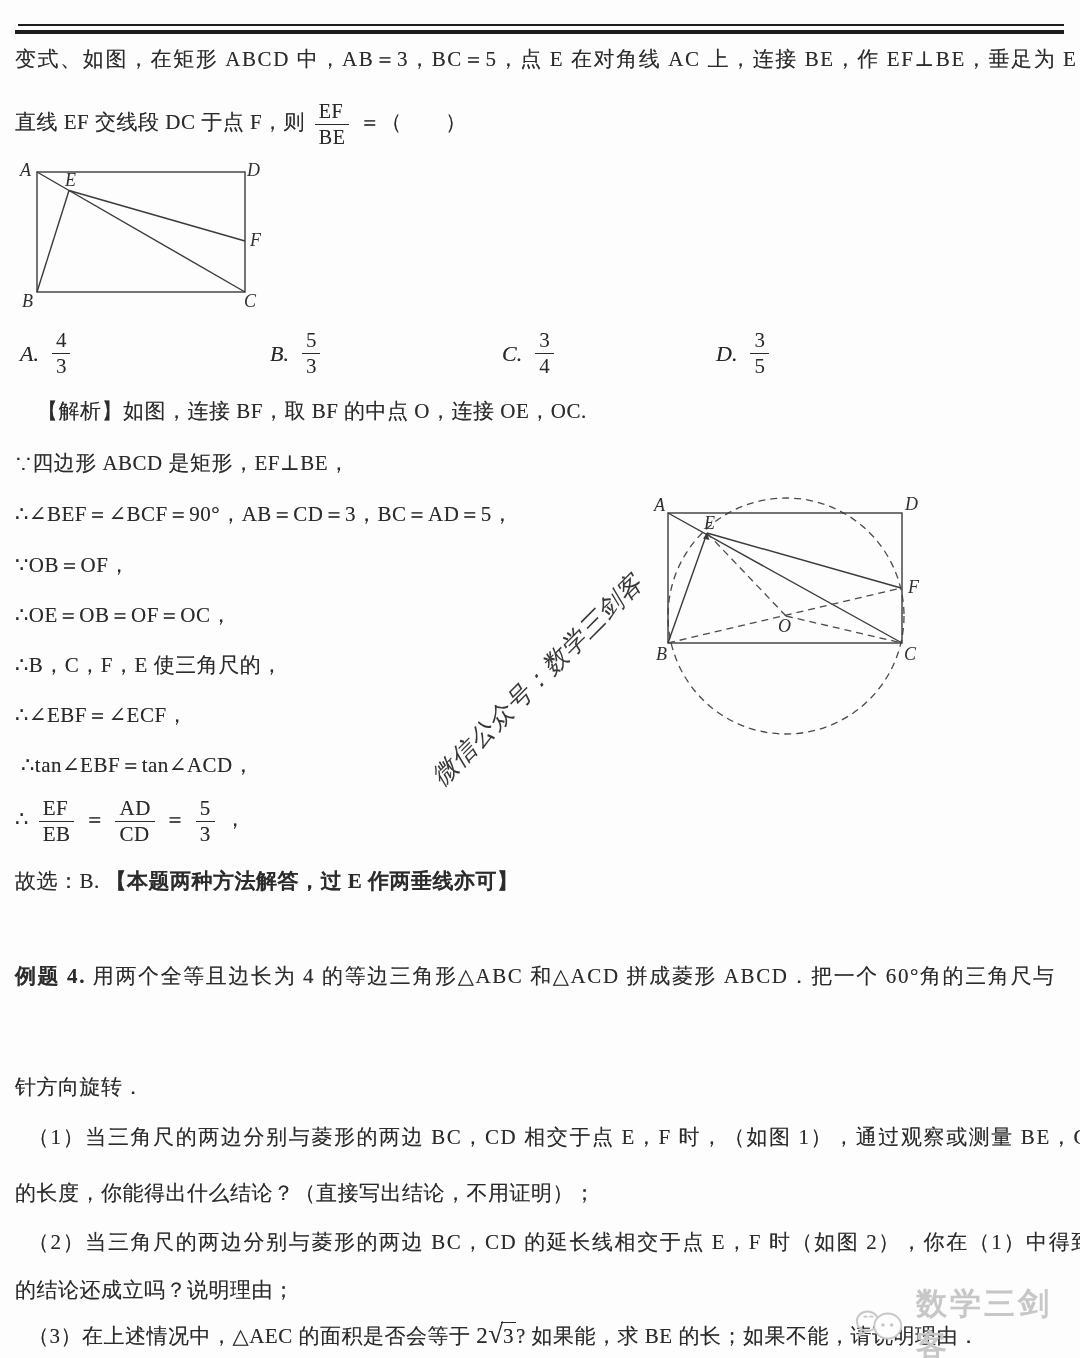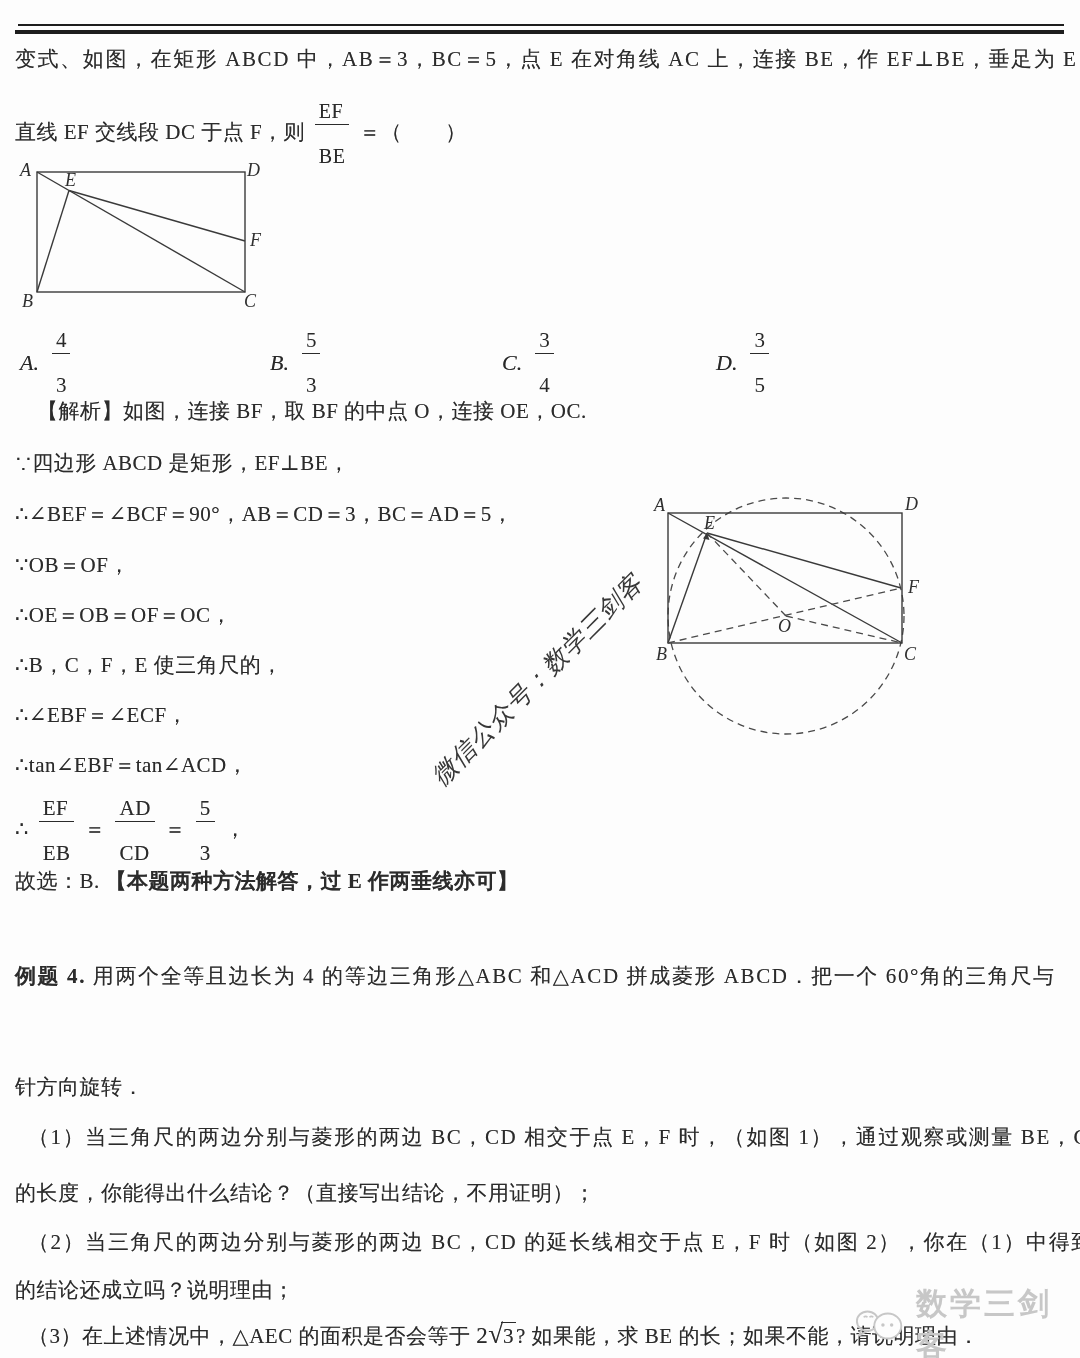--- a/index.html
+++ b/index.html
@@ -12,21 +12,21 @@
   .rule{position:absolute;background:#1d1d1d;}
   .tline{
     position:absolute;font-size:21px;line-height:27px;white-space:nowrap;
     color:#2b2b2b;letter-spacing:0.5px;
     text-shadow:0 0 0.6px rgba(40,40,40,0.45);
   }
   .wide{letter-spacing:1.6px;}
   .bold{font-weight:bold;}
   .frac{display:inline-block;vertical-align:middle;text-align:left;margin:0 4px;}
   .frac .num{display:block;padding:0 4px 1px;border-bottom:1.6px solid #2b2b2b;line-height:23px;}
-  .frac .den{display:block;padding:1px 4px 0;line-height:23px;margin-top:19px;}
+  .frac .den{display:block;padding:1px 4px 0;line-height:23px;}
   .choice{position:absolute;top:329px;display:flex;align-items:center;gap:9px;}
   .choice .letter{font-style:italic;font-size:22px;text-shadow:0 0 0.6px rgba(40,40,40,0.45);}
   .choice .frac{font-size:21px;}
   .fig-label{font-style:italic;font-size:18px;fill:#2f2f2f;}
   svg .solid{stroke:#3a3a3a;stroke-width:1.4;fill:none;}
   svg .dashed{stroke:#4a4a4a;stroke-width:1.3;fill:none;stroke-dasharray:7 5;}
   .watermark{
     position:absolute;left:387px;top:663px;width:300px;text-align:center;
     transform:rotate(-45deg);font-size:25px;font-style:italic;color:#373737;
     letter-spacing:1px;white-space:nowrap;
@@ -105,21 +105,21 @@
     </span>
   </div>
 
   <div class="tline" style="left:15px;top:398px;margin-left:22px;">【解析】如图，连接 BF，取 BF 的中点 O，连接 OE，OC.</div>
   <div class="tline" style="left:15px;top:450px;">∵四边形 ABCD 是矩形，EF⊥BE，</div>
   <div class="tline" style="left:15px;top:501px;">∴∠BEF＝∠BCF＝90°，AB＝CD＝3，BC＝AD＝5，</div>
   <div class="tline" style="left:15px;top:552px;">∵OB＝OF，</div>
   <div class="tline" style="left:15px;top:602px;">∴OE＝OB＝OF＝OC，</div>
   <div class="tline" style="left:15px;top:652px;">∴B，C，F，E 使三角尺的，</div>
   <div class="tline" style="left:15px;top:702px;">∴∠EBF＝∠ECF，</div>
-  <div class="tline" style="left:15px;top:752px;text-align:center;">∴tan∠EBF＝tan∠ACD，</div>
+  <div class="tline" style="left:21px;top:752px;text-align:center;">∴tan∠EBF＝tan∠ACD，</div>
 
   <div class="tline" style="left:15px;top:797px;">
     <span>∴</span>
     <span class="frac">
       <span class="num">EF</span>
       <span class="den">EB</span>
     </span>
     <span>＝</span>
     <span class="frac">
       <span class="num">AD</span>

